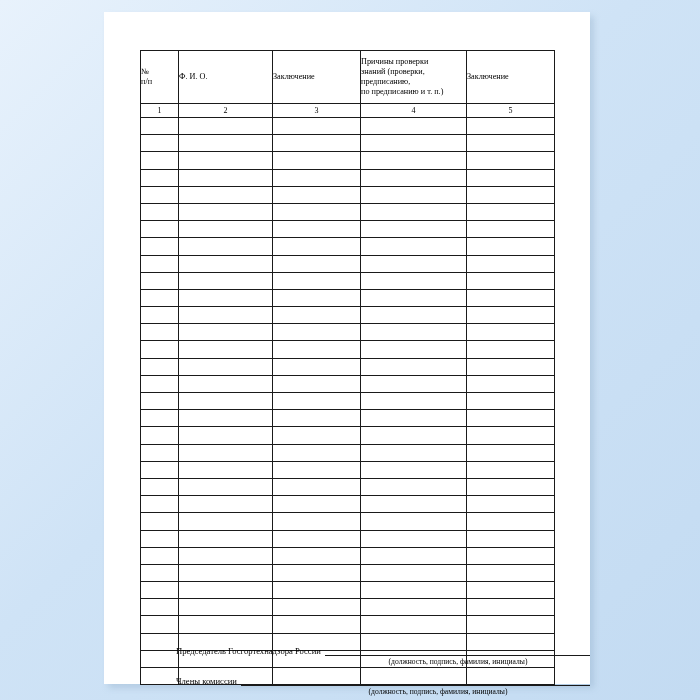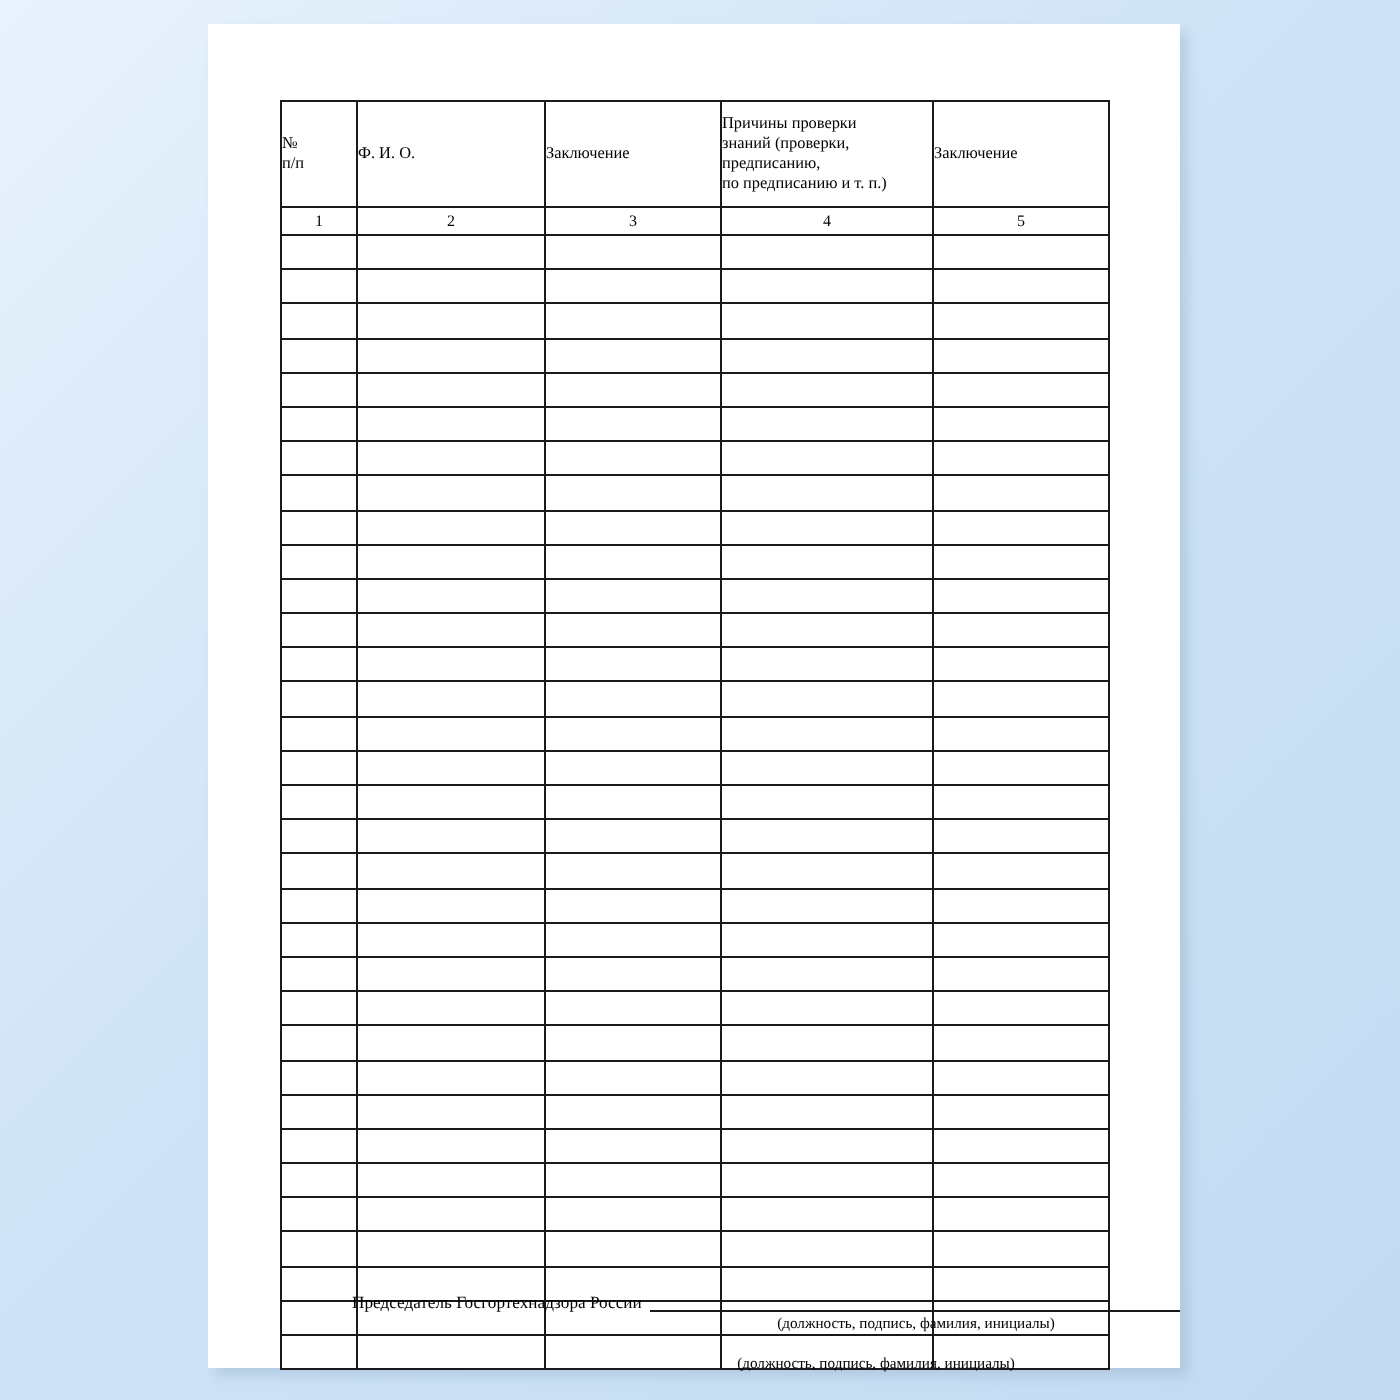--- a/index.html
+++ b/index.html
@@ -397,18 +397,22 @@
 
       <div class="footer">
         <div class="foot-line">
           <span class="foot-label">Председатель   Госгортехнадзора   России</span>
           <span class="foot-rule"></span>
         </div>
         <div class="foot-caption cap-indent-1">(должность, подпись, фамилия, инициалы)</div>
 
         <div class="gap"></div>
 
+        <div class="foot-line">
+          <span class="foot-label">Члены комиссии</span>
+          <span class="foot-rule"></span>
+        </div>
         <div class="foot-caption cap-indent-2">(должность, подпись, фамилия, инициалы)</div>
       </div>
 
     </div>
   </div>
 </div>
 
 </body></html>

